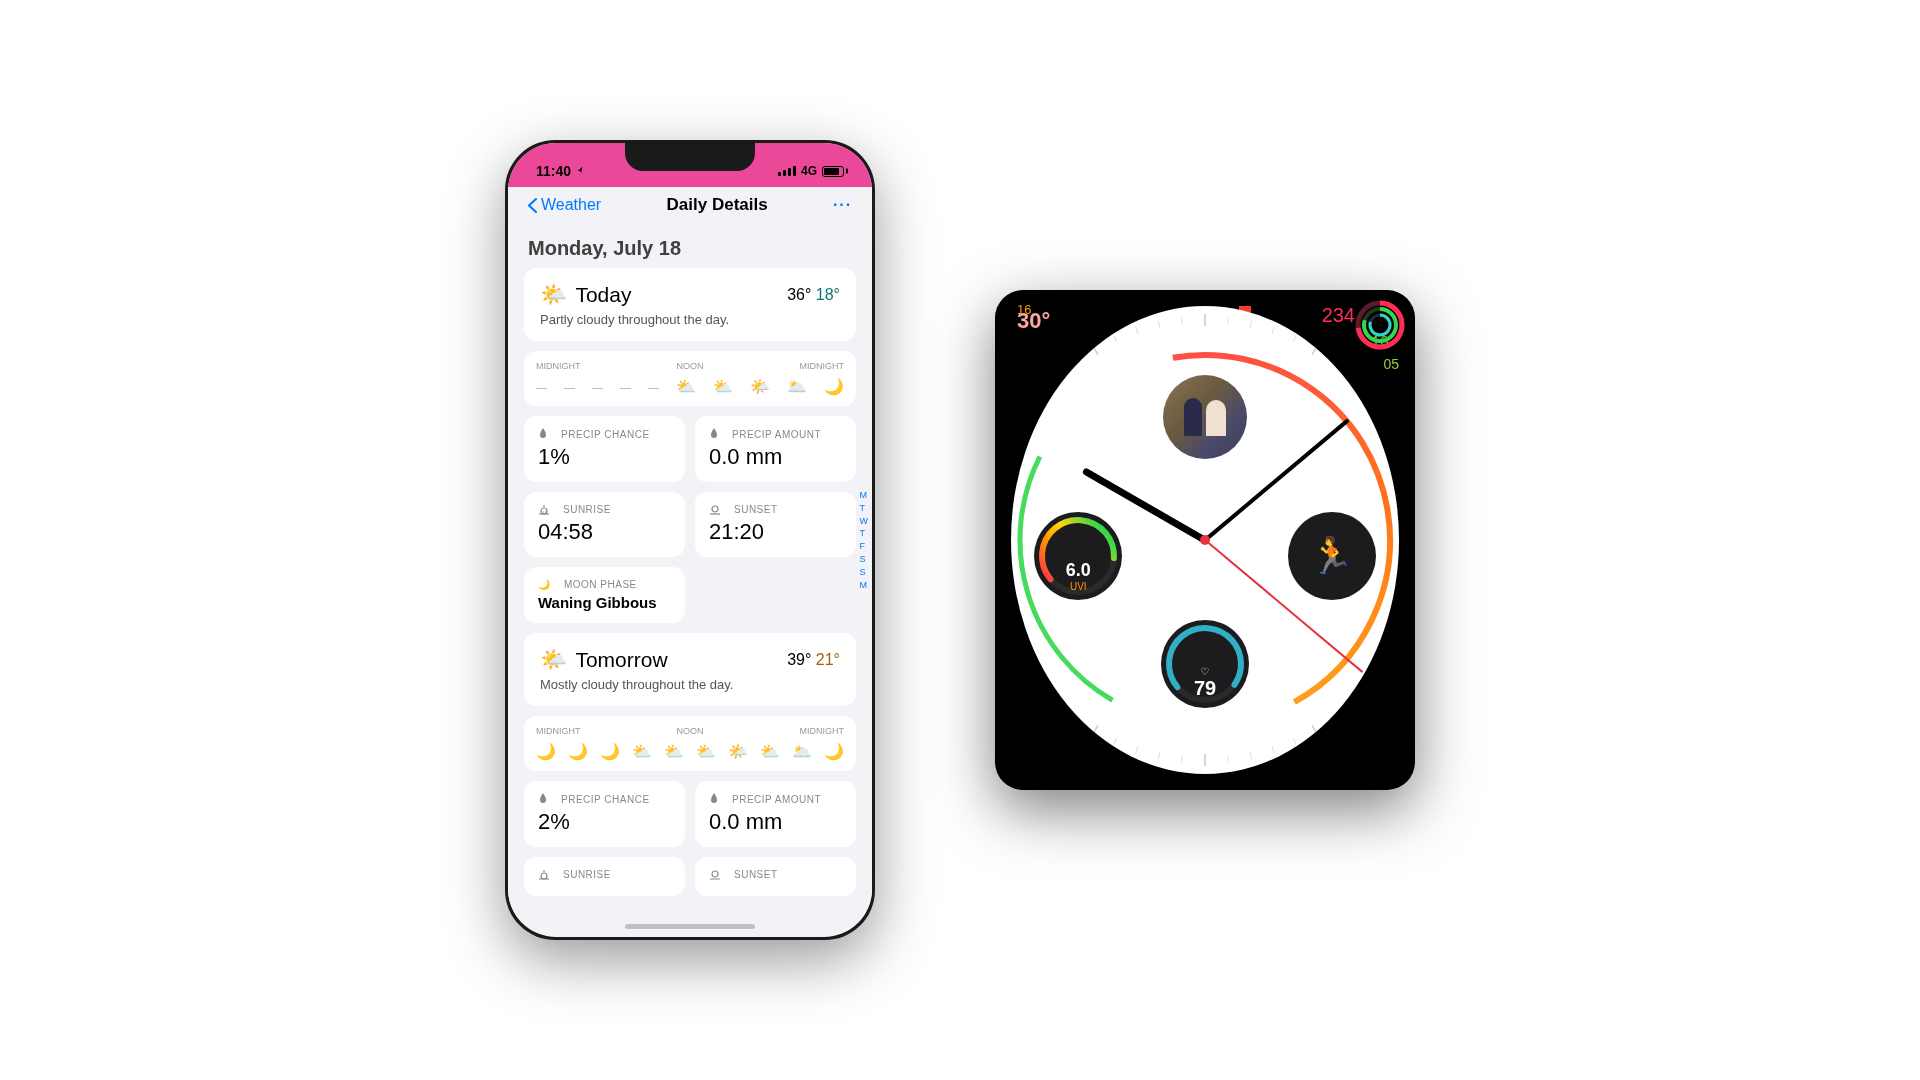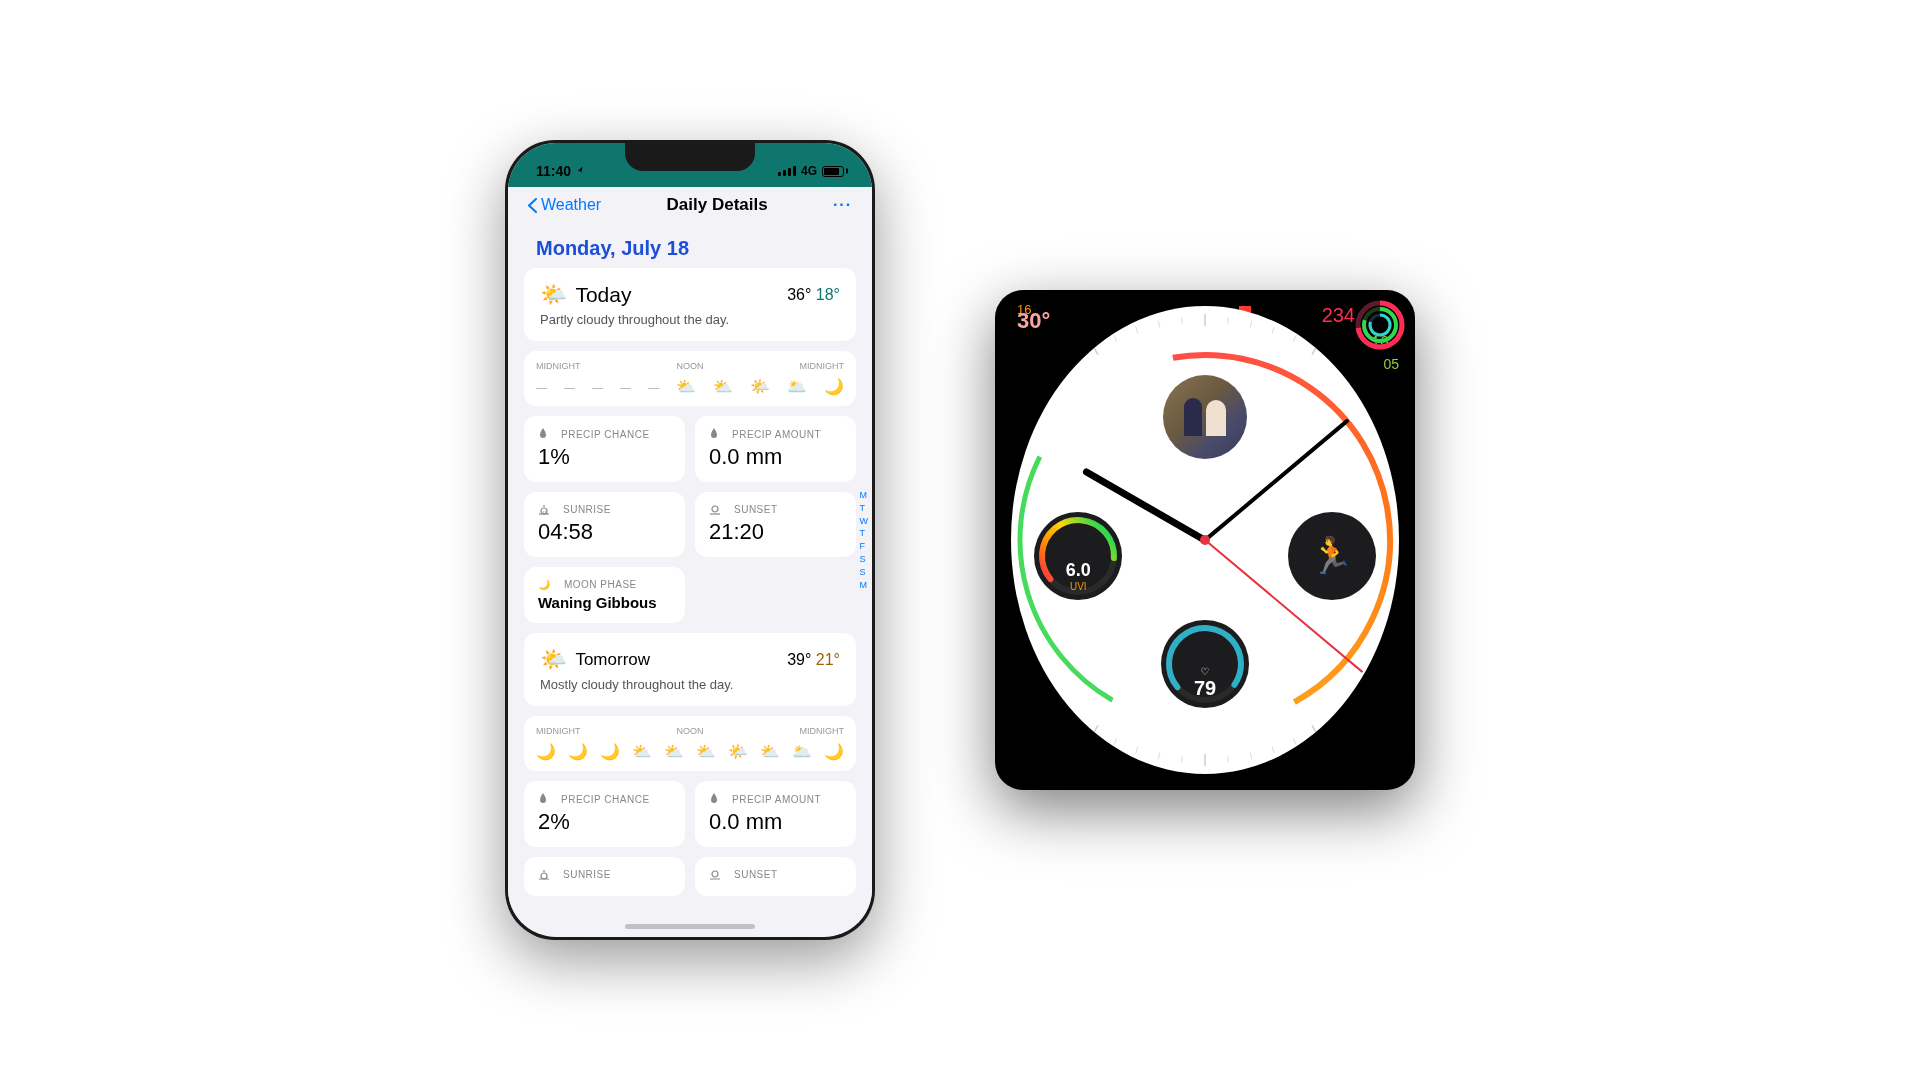--- a/index.html
+++ b/index.html
@@ -56,21 +56,21 @@
     
     .status-bar {
       display: flex;
       justify-content: space-between;
       align-items: center;
       padding: 12px 28px 0;
       font-size: 13px;
       font-weight: 600;
       color: #000;
       height: 44px;
-      background: #0f766e;
+      background: #ec4899;
     }
     .status-left { display: flex; align-items: center; gap: 4px; }
     .status-right { display: flex; align-items: center; gap: 5px; }
     .signal-bars { display: flex; gap: 2px; align-items: flex-end; }
     .signal-bar { background: #000; border-radius: 1px; width: 3px; }
     .battery-icon {
       width: 22px; height: 11px; border: 1.5px solid #000; border-radius: 3px;
       position: relative; display: flex; align-items: center; padding: 1px;
     }
     .battery-icon::after {
@@ -97,23 +97,22 @@
     
     .scroll-area {
       height: calc(100% - 44px - 50px);
       overflow-y: auto;
       background: #f2f2f7;
       padding: 0 16px;
     }
     .scroll-area::-webkit-scrollbar { display: none; }
 
     .day-header {
-      font-size: 20px; font-weight: 700; color: #1d4ed8;
+      font-size: 20px; font-weight: 700; color: #404040;
       padding: 14px 4px 8px;
-      margin-left: 8px;
     }
 
     
     .weather-card {
       background: #fff;
       border-radius: 12px;
       padding: 14px 16px;
       margin-bottom: 10px;
     }
     .weather-card-header {
@@ -336,21 +335,21 @@
             </div>
             <div class="detail-value" style="font-size:15px;font-weight:700;">Waning Gibbous</div>
           </div>
         </div>
 
 
         <div class="weather-card">
           <div class="weather-card-header">
             <div class="weather-day-label">
               <span class="weather-emoji">🌤️</span>
-              <span style="font-size:17px;font-weight:500;text-align:right;">Tomorrow</span>
+              <span style="font-size:21px;font-weight:500;text-align:right;">Tomorrow</span>
             </div>
             <span class="weather-temps">
               <span>39°</span> <span style="color:#a16207;">21°</span>
             </span>
           </div>
           <div class="weather-desc">Mostly cloudy throughout the day.</div>
         </div>
 
         <div class="hourly-bar">
           <div class="hourly-labels">

